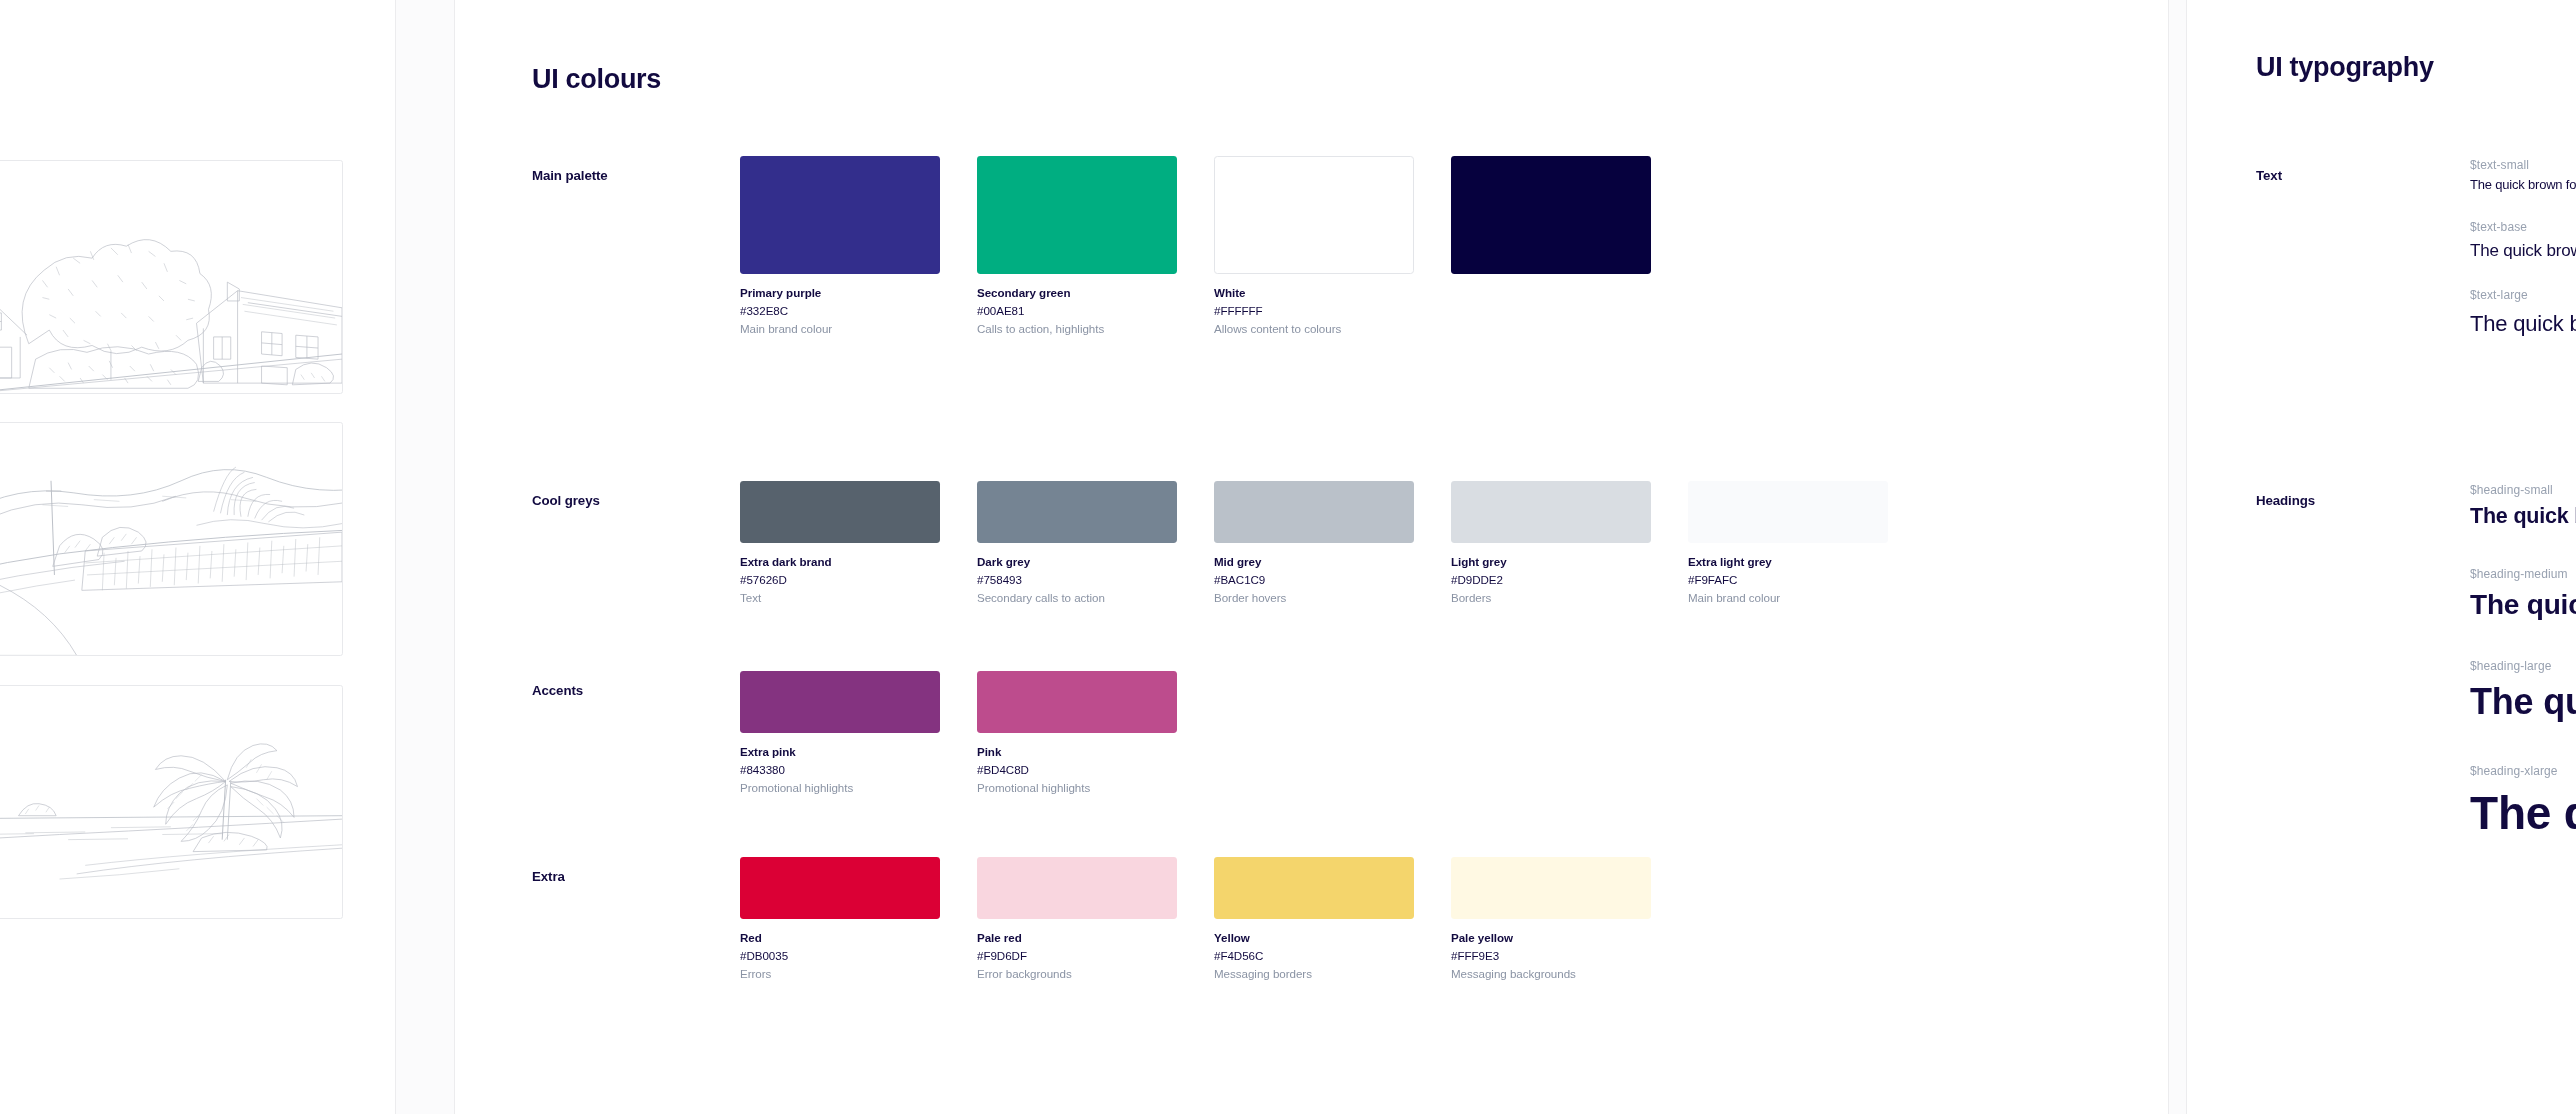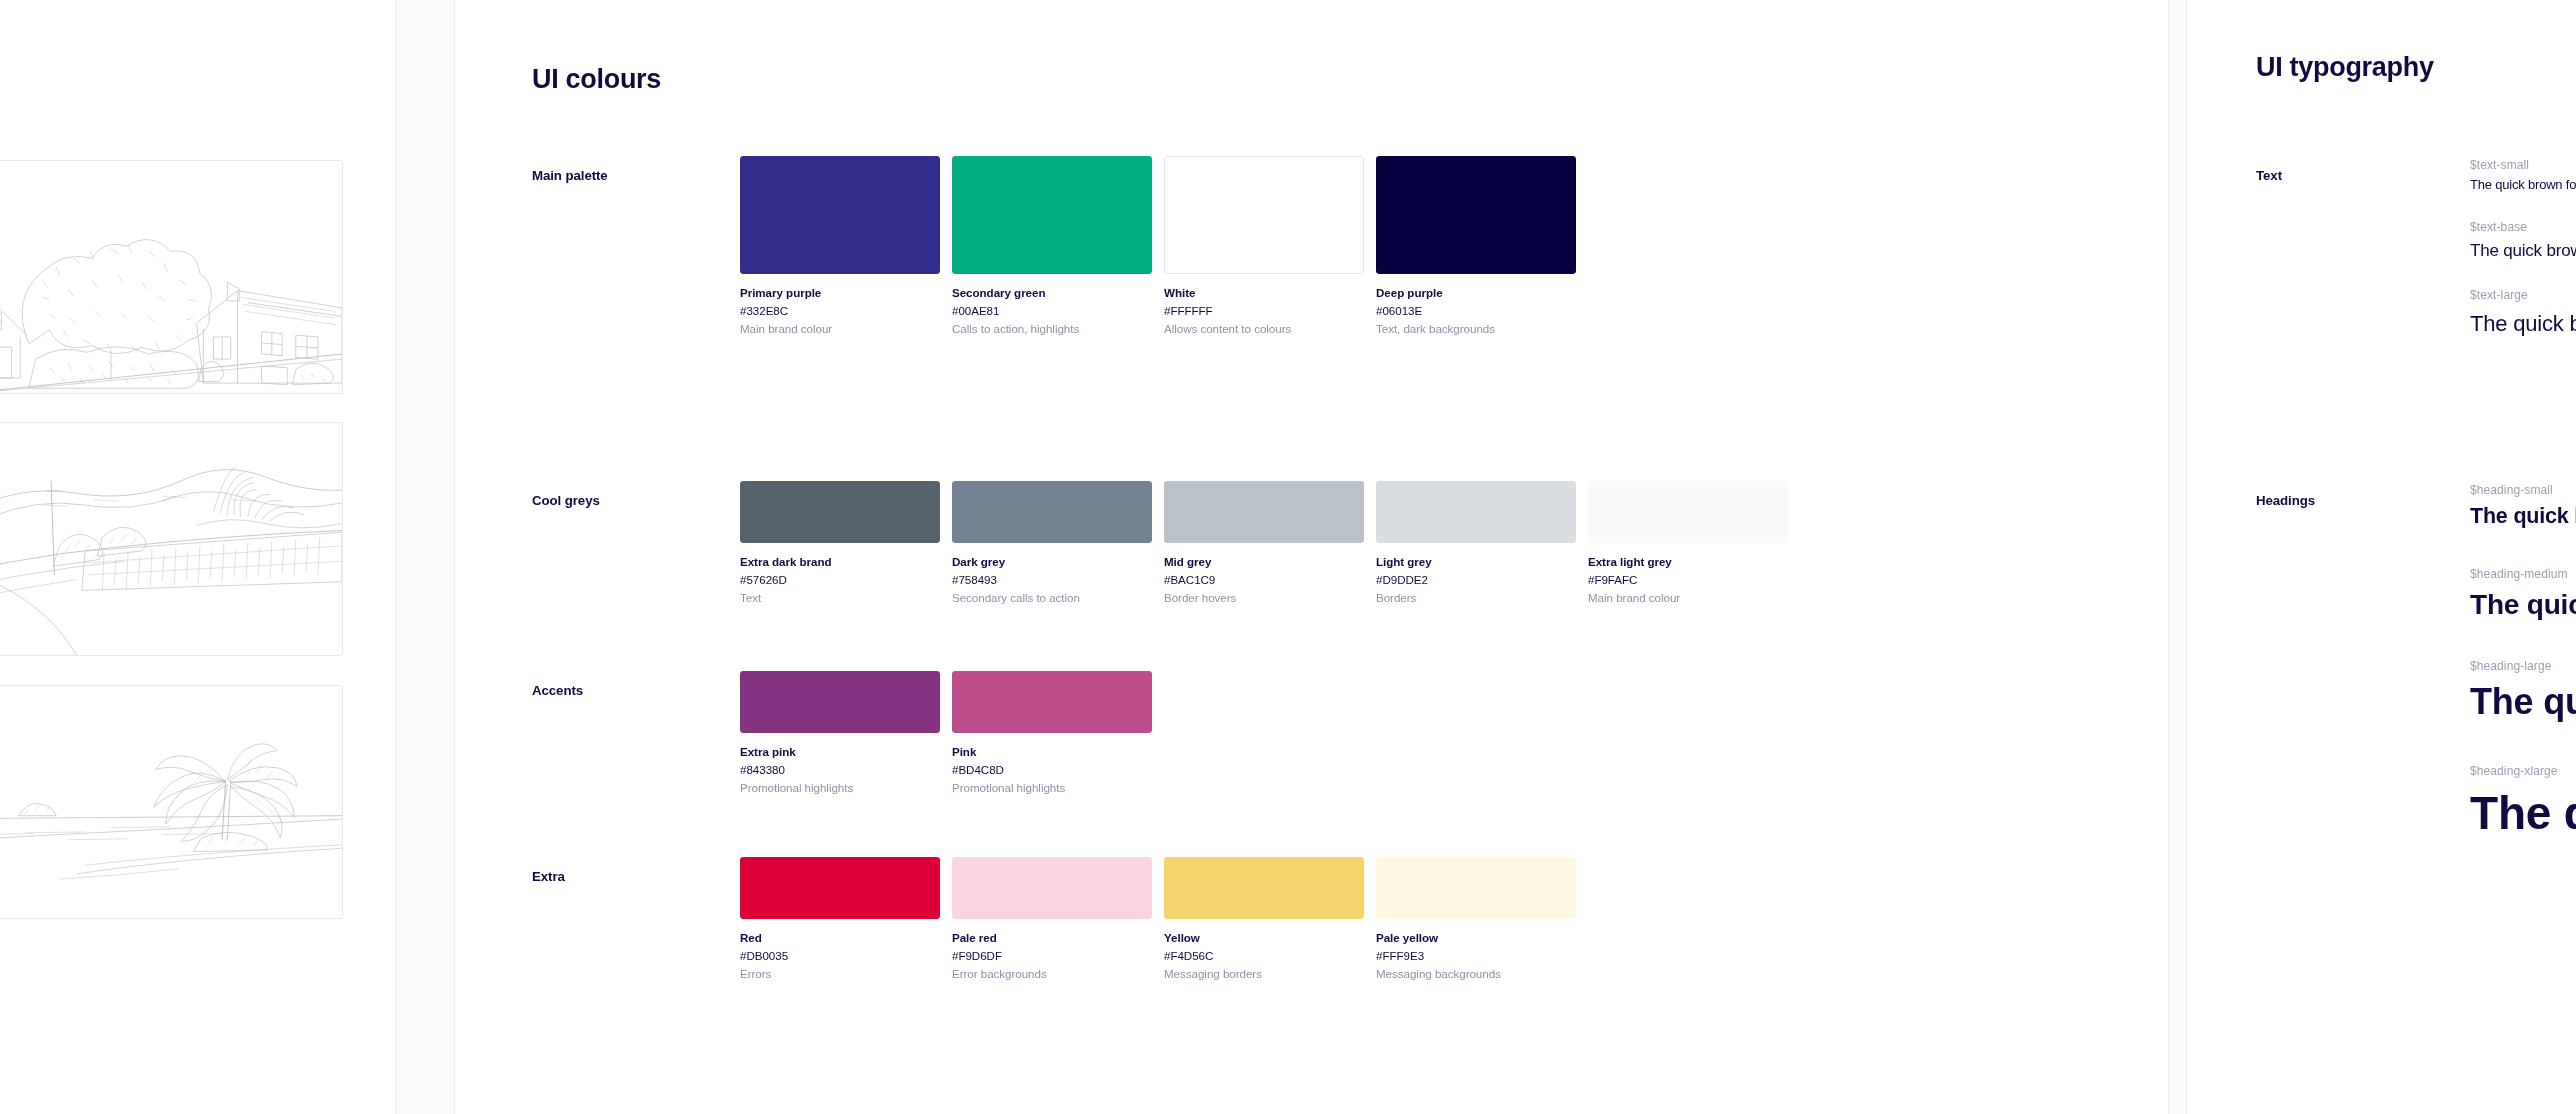--- a/index.html
+++ b/index.html
@@ -97,21 +97,21 @@
     font-weight: 700;
     letter-spacing: -0.1px;
     color: #120A40;
   }
 
   .swatch-row {
     position: absolute;
     left: 285px;
     top: 0;
     display: flex;
-    gap: 12px;
+    gap: 37px;
   }
 
   .swatch {
     width: 200px;
   }
 
   .swatch-chip {
     width: 200px;
     border-radius: 3.4px;
     background: #ffffff;
@@ -474,25 +474,20 @@
           <div class="swatch-chip tall bordered" style="background:#FFFFFF"></div>
           <div class="swatch-meta">
             <div class="swatch-name">White</div>
             <div class="swatch-hex">#FFFFFF</div>
             <div class="swatch-use">Allows content to colours</div>
           </div>
         </div>
 
         <div class="swatch">
           <div class="swatch-chip tall" style="background:#06013E"></div>
-          <div class="swatch-meta">
-            <div class="swatch-name">Deep purple</div>
-            <div class="swatch-hex">#06013E</div>
-            <div class="swatch-use">Text, dark backgrounds</div>
-          </div>
         </div>
 
       </div>
     </div>
 
     <div class="colour-section s-greys">
       <div class="section-label">Cool greys</div>
       <div class="swatch-row">
 
         <div class="swatch">

